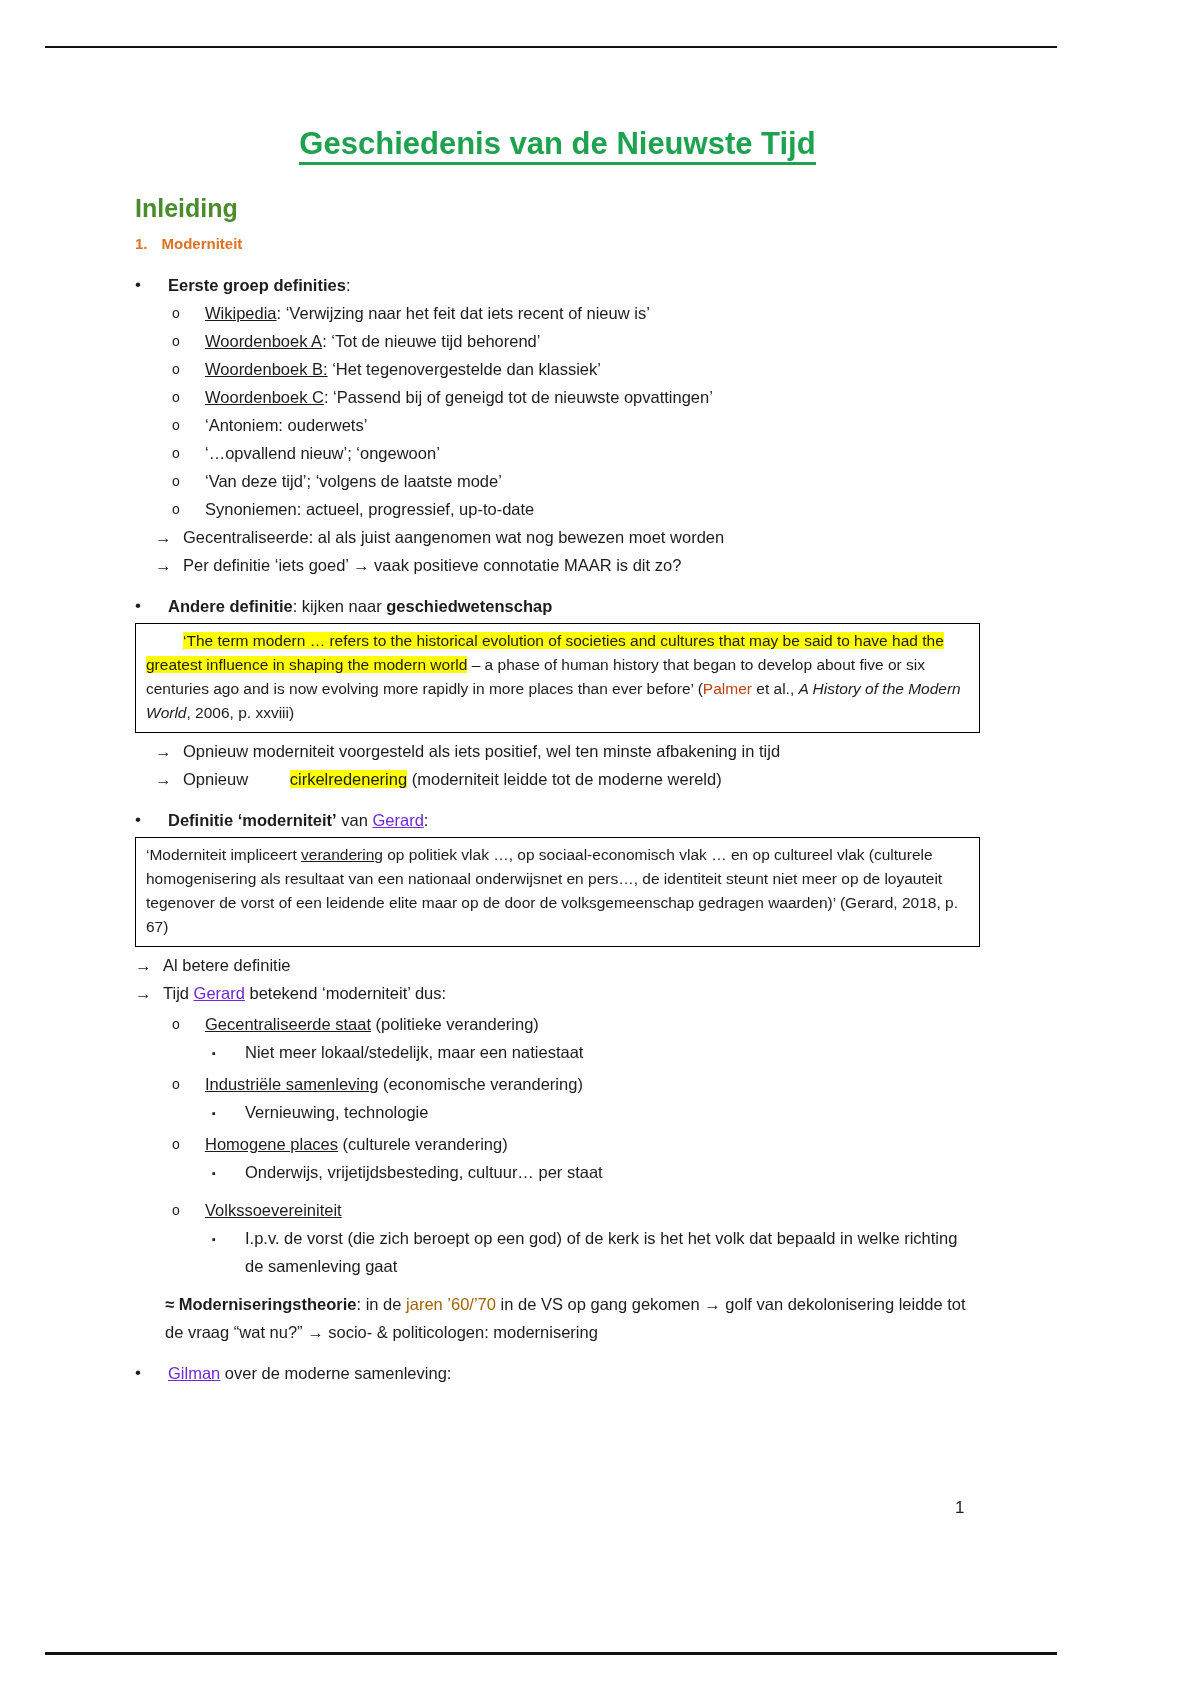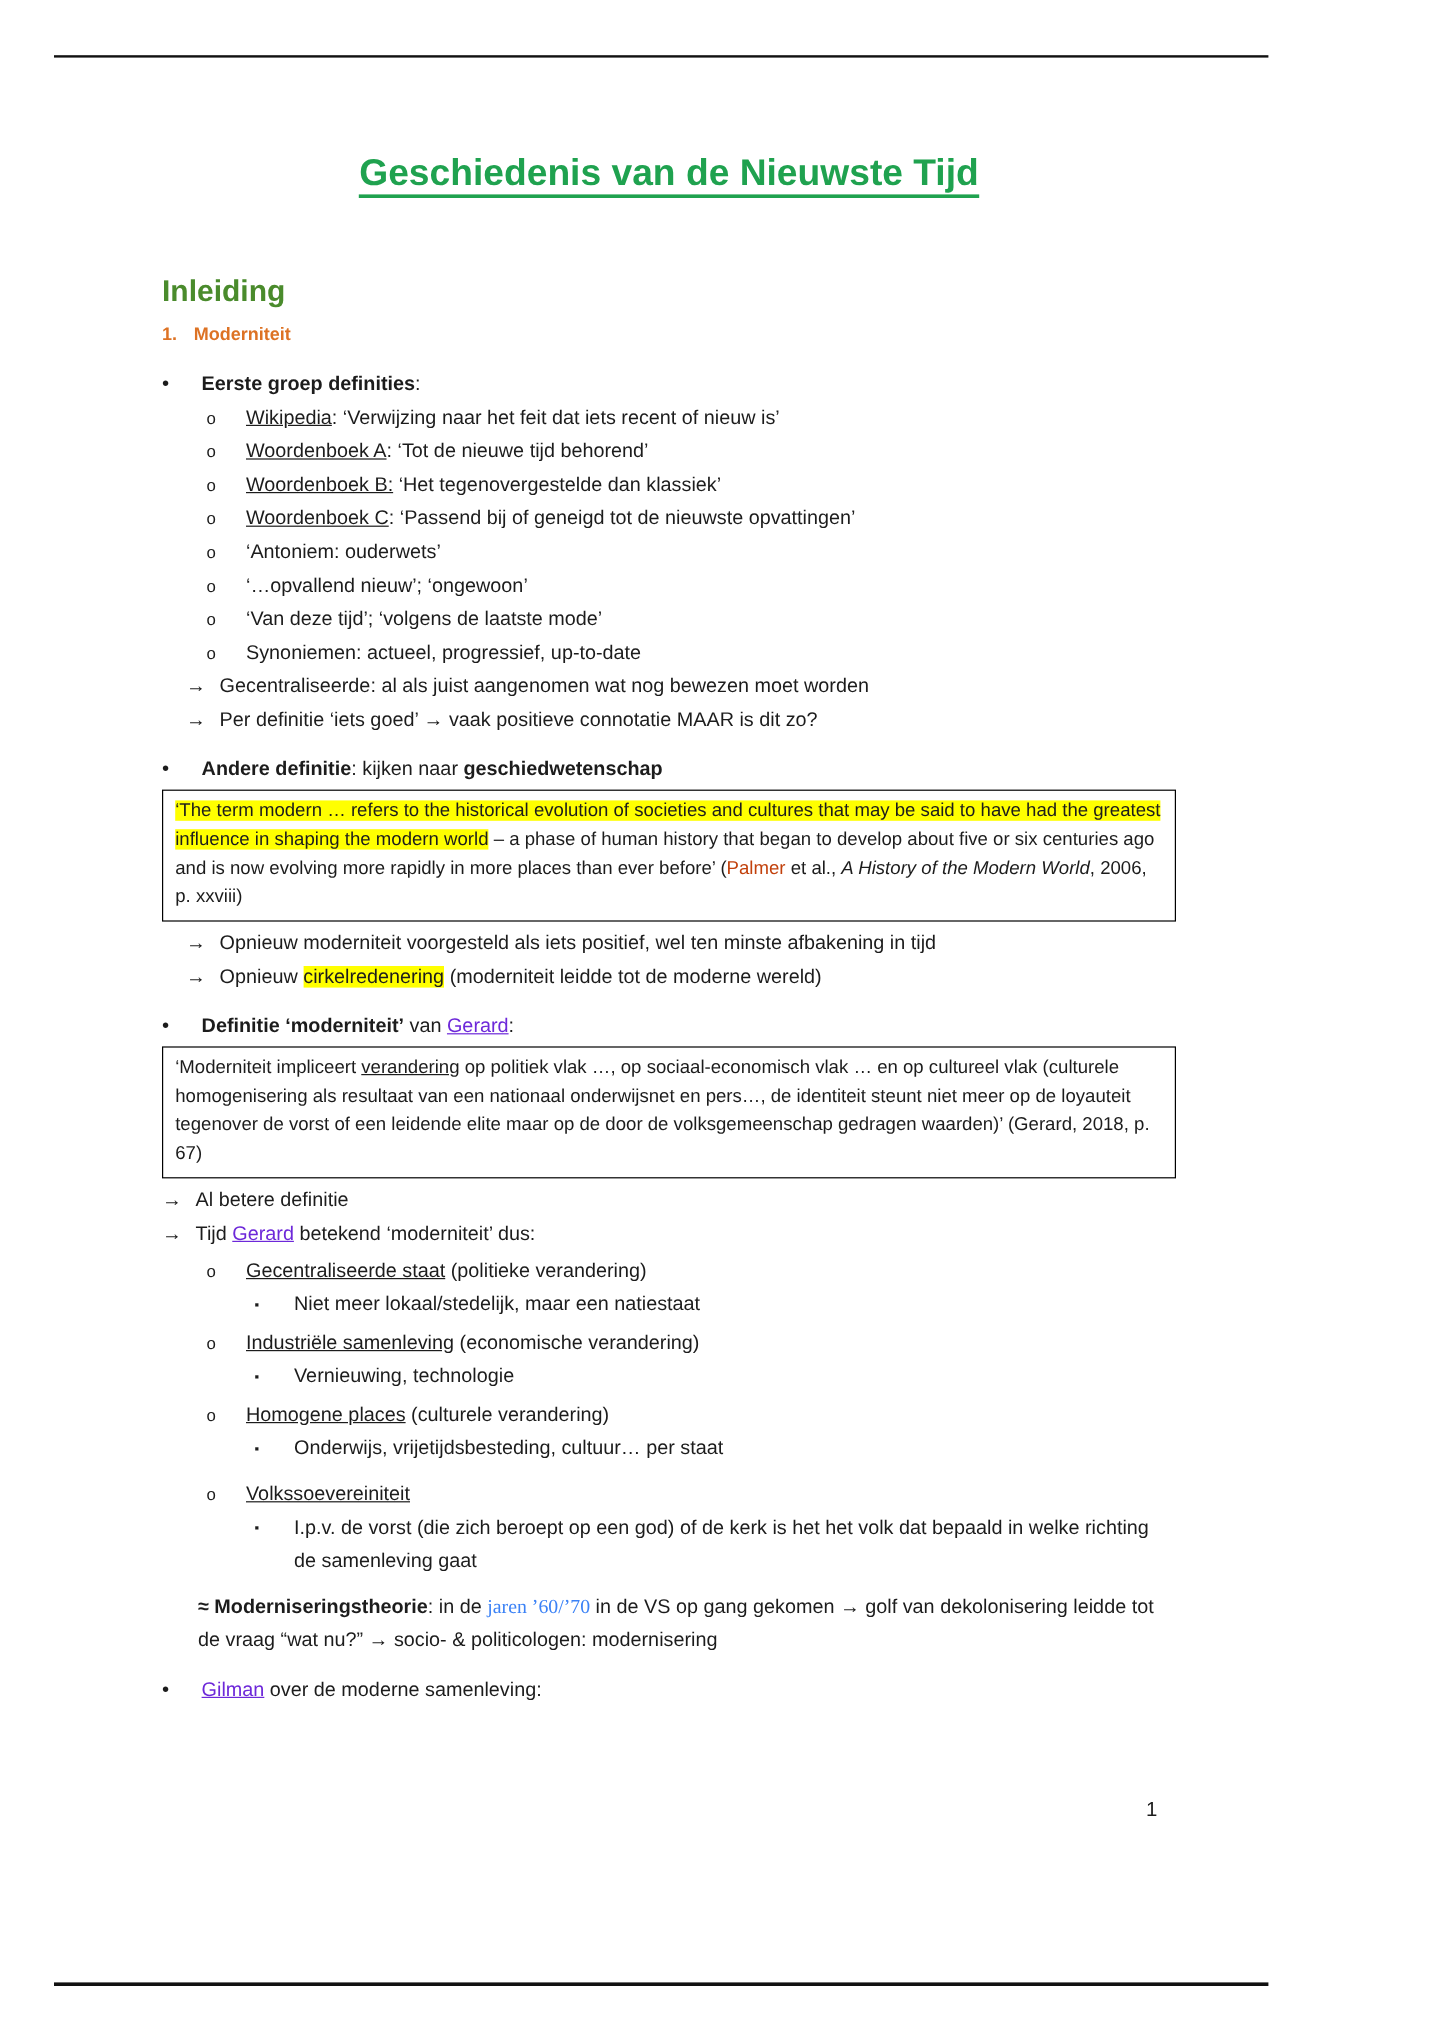--- a/index.html
+++ b/index.html
@@ -7,21 +7,21 @@
   body { font-family:"Liberation Sans","DejaVu Sans",sans-serif; color:#1c1c1c; }
   .page { position:relative; width:1068px; height:1700px; background:#ffffff; overflow:hidden; }
   .rule { position:absolute; left:45px; width:1012px; background:#111; }
   .rule.top { top:46px; height:2px; }
   .rule.bottom { top:1652px; height:3px; }
   .content { position:absolute; left:135px; top:0; width:845px; font-size:16.5px; line-height:28px; }
 
   .title { padding-top:122px; text-align:center; font-size:31px; line-height:44px; font-weight:bold; color:#1FA24F; }
   .title-inner { border-bottom:3px solid currentColor; padding-bottom:1px; }
 
-  .h1 { margin-top:62px; font-size:25px; line-height:30px; font-weight:bold; color:#4A8B2C; }
+  .h1 { margin-top:27px; font-size:25px; line-height:30px; font-weight:bold; color:#4A8B2C; }
   .h2 { margin-top:7px; font-size:15px; line-height:28px; font-weight:bold; color:#DD7224; }
   .h2num { margin-right:14px; }
   .h3 { margin-top:7px; font-size:19px; line-height:26px; font-weight:bold; color:#ED7D31; }
   .h3num { margin-right:40px; }
 
   .li1, .li2, .li3, .arrow-line, .theorie { display:flex; }
   .t { flex:1; min-width:0; }
   .m { flex:none; }
   .m1 { width:33px; font-size:17px; }
   .m2 { width:33px; font-size:14px; }
@@ -36,24 +36,24 @@
   .g2 { margin-top:3px; }
   .g2.spaced { margin-top:9px; }
   .theorie { margin-left:30px; margin-top:10px; }
 
   .box { border:1.5px solid #000; padding:5px 10px 7px 10px; margin-top:3px; margin-bottom:4px;
          font-size:15.5px; line-height:24px; width:845px; }
 
   .b { font-weight:bold; }
   .u { text-decoration:underline; }
   .i { font-style:italic; }
-  .hl { background:#FFFF00; }
+  .hl { background:#FFFF00;margin-left:37px; }
   .c-lblue { color:#c2410c; }
   .c-blue { color:#6d28d9;text-decoration:underline; }
-  .c-red { color:#3b82f6;font-family:Liberation Serif, serif; }
+  .c-red { color:#a16207; }
 
   .page-number { position:absolute; left:955px; top:1498px; font-size:17px; }
 </style>
 </head>
 <body>
 
 <div class="page">
   <div class="rule top"></div>
 
   <div class="content">

